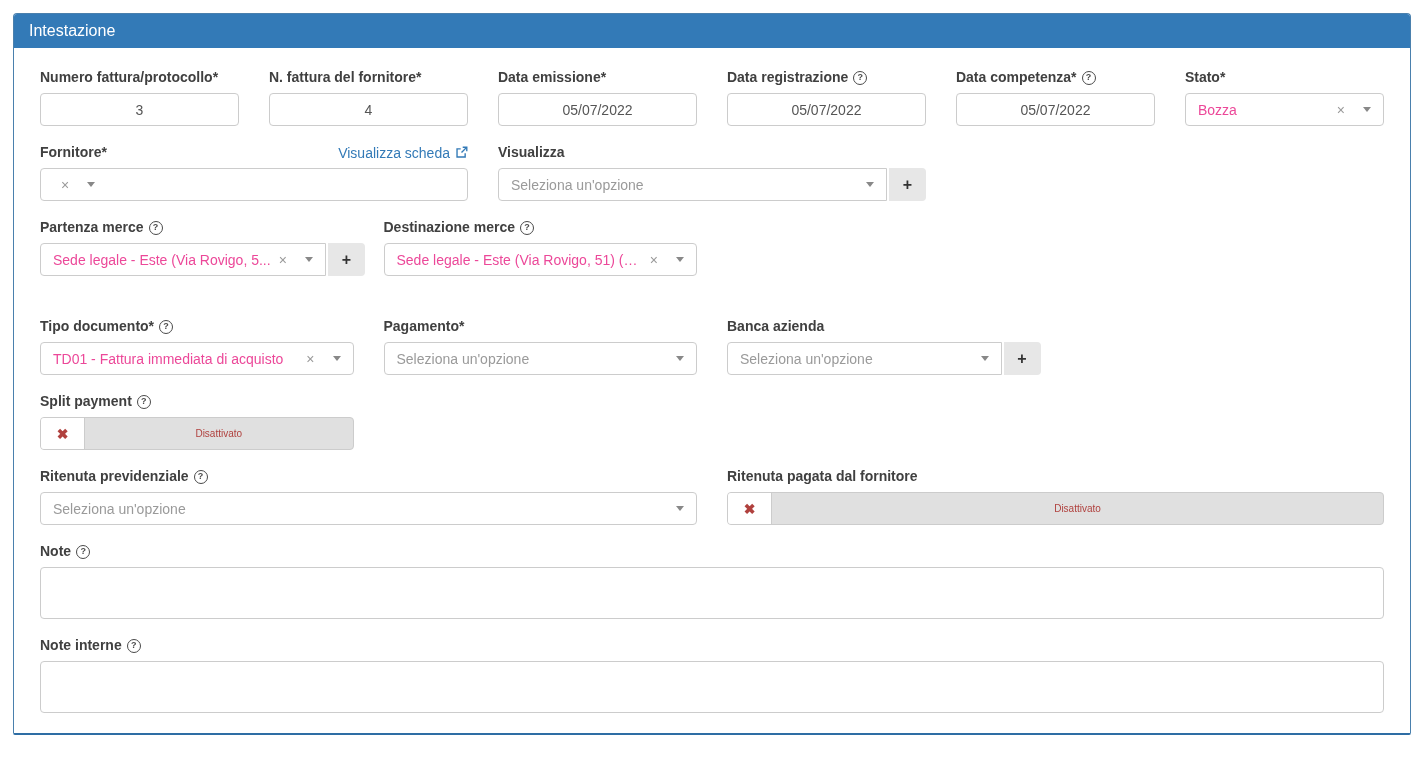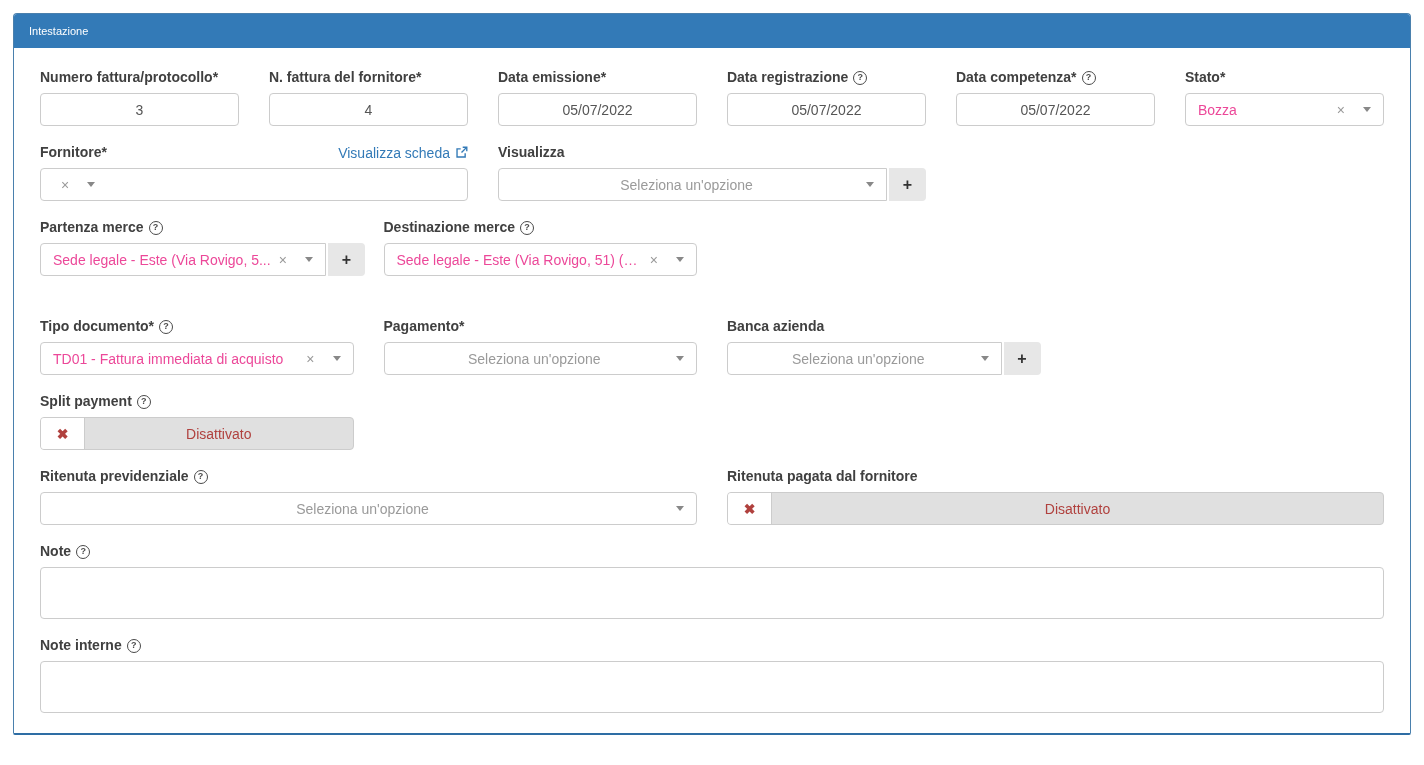--- a/index.html
+++ b/index.html
@@ -13,21 +13,21 @@
   .panel {
     margin: 13px;
     border: 1px solid #4a80ad;
     border-bottom: 2px solid #2e6da4;
     border-radius: 4px 4px 2px 2px;
     background: #fff;
   }
   .panel-heading {
     background: #337ab7;
     color: #ffffff;
-    font-size: 11px;
+    font-size: 16px;
     padding: 8px 15px;
     border-radius: 3px 3px 0 0;
     line-height: 18px;
   }
   .panel-body { padding: 21px 11px 20px; }
 
   .row { display: flex; flex-wrap: wrap; margin-bottom: 18px; }
   .col { padding: 0 15px; }
   .c2 { width: 16.666%; }
   .c3 { width: 25%; }
@@ -60,21 +60,21 @@
     text-align: center; color: #555; font: inherit; background: #fff;
     padding: 0 8px; outline: none;
   }
 
   .select {
     display: flex; align-items: center; height: 33px;
     border: 1px solid #ccc; border-radius: 4px;
     padding: 0 12px; background: #fff; cursor: pointer;
   }
   .sel-text { flex: 1; white-space: nowrap; overflow: hidden; text-overflow: ellipsis; color: #ec4899; }
-  .sel-text.placeholder { color: #9a9a9a; text-align: center; }
+  .sel-text.placeholder { color: #9a9a9a; }
   .clear-x { color: #999; font-size: 14px; margin: 0 14px 0 8px; line-height: 1; }
   .caret {
     width: 0; height: 0; flex: 0 0 auto;
     border-left: 4px solid transparent; border-right: 4px solid transparent;
     border-top: 5px solid #888; margin-left: 4px;
   }
   .input-group { display: flex; }
   .input-group .select { flex: 1; border-radius: 4px 0 0 4px; }
   .addon {
     width: 37px; margin-left: 2px; background: #e7e7e7;
@@ -87,21 +87,21 @@
     display: flex; height: 33px; border: 1px solid #ccc; border-radius: 4px;
     overflow: hidden; background: #e0e0e0; cursor: pointer;
   }
   .toggle-handle {
     width: 44px; background: #fff; border-right: 1px solid #ccc;
     display: flex; align-items: center; justify-content: center;
     color: #b0413e; font-weight: 700; font-size: 14px; flex: 0 0 auto;
   }
   .toggle-label {
     flex: 1; display: flex; align-items: center; justify-content: center;
-    color: #b0413e; font-size: 14px;
+    color: #b0413e; font-size: 10px;
   }
 
   .note-area {
     width: 100%; height: 52px; border: 1px solid #ccc; border-radius: 4px;
     resize: none; font: inherit; color: #555; padding: 6px 12px; outline: none;
     display: block; background:#fff;
   }
 </style>
 </head>
 <body>

